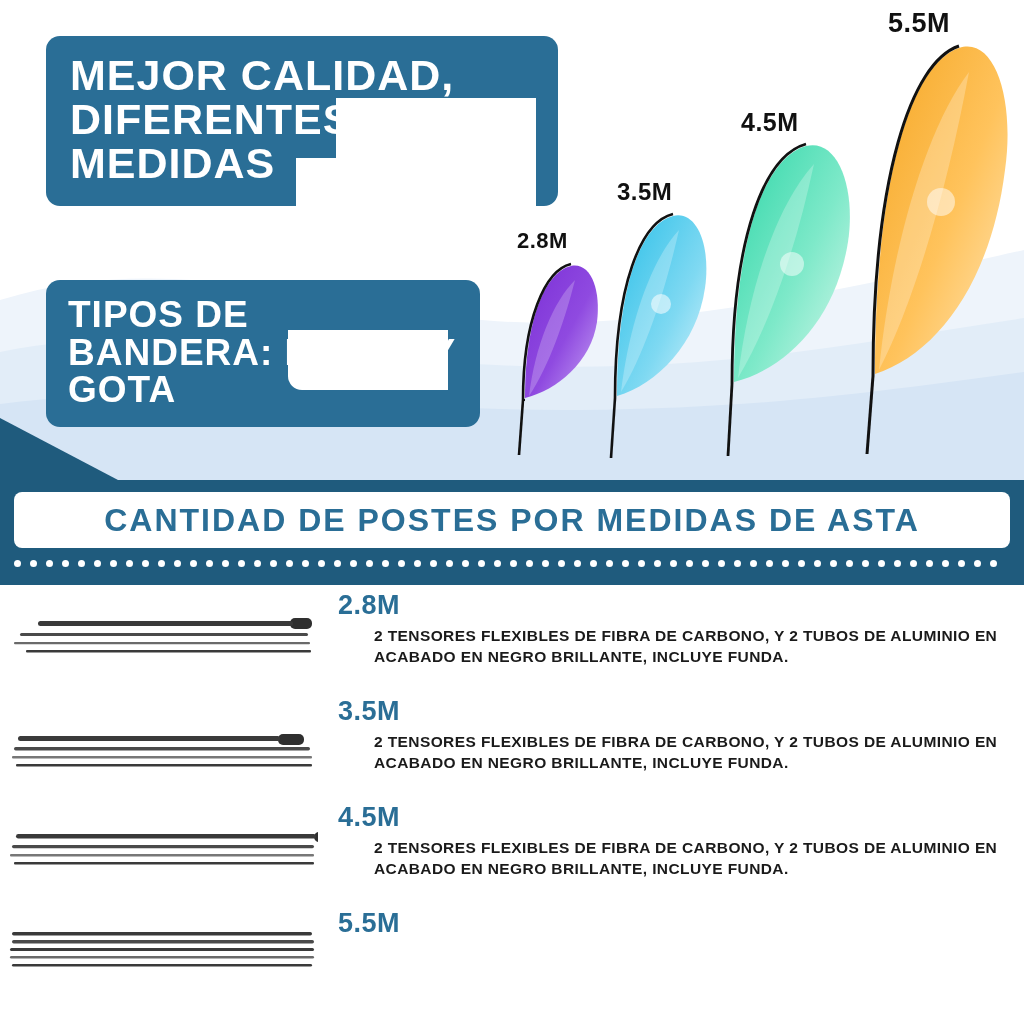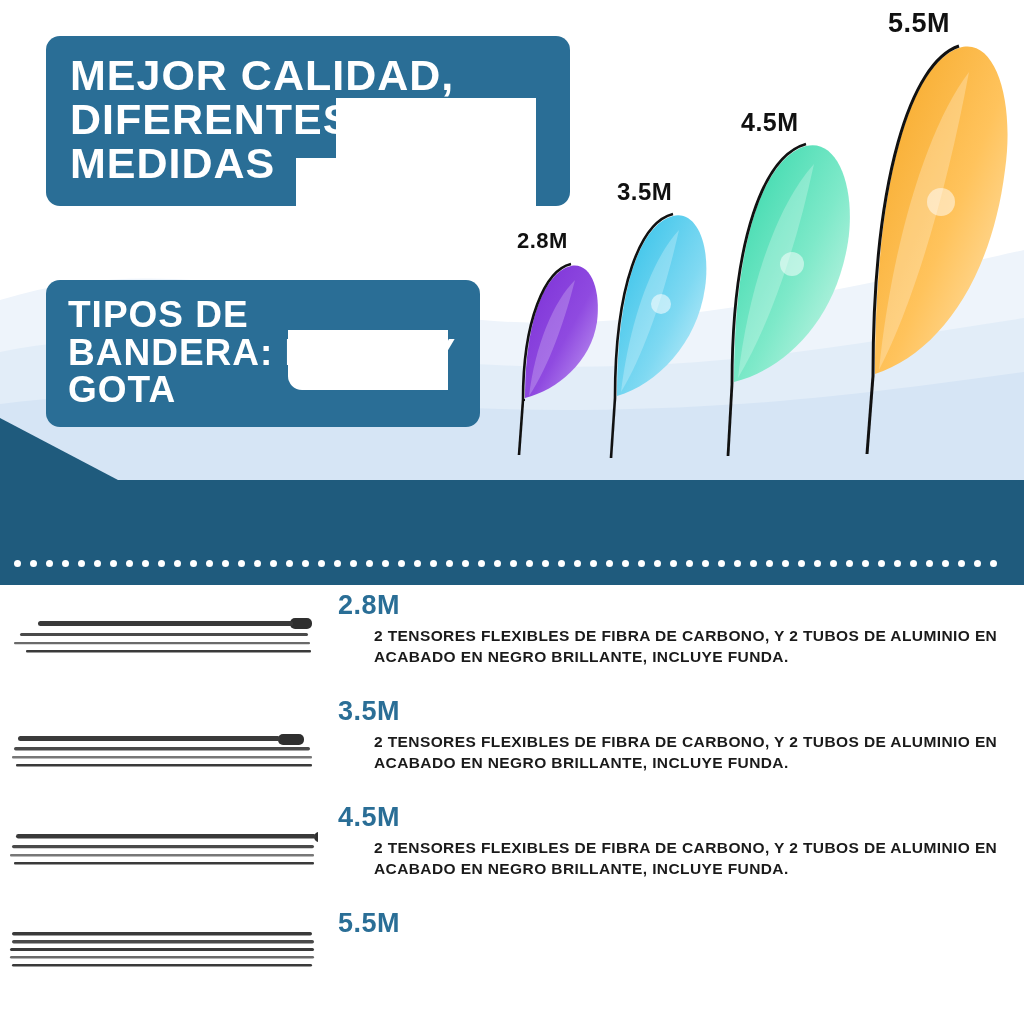--- a/index.html
+++ b/index.html
@@ -19,21 +19,21 @@
     background:#2a6e96;
     color:#ffffff;
     font-weight:bold;
     letter-spacing:1px;
     line-height:1.02;
     text-transform:uppercase;
   }
   .badge1{
     left:46px;top:36px;width:480px;
     border-radius:14px;
-    padding:18px 20px 20px 24px;
+    padding:18px 8px 20px 24px;
     font-size:43px;
   }
   .badge1 .l1{display:block;}
   .badge1 .l2{display:block;}
   .badge1 .l3{display:block;}
   
   .badge1-notch{
     position:absolute;left:336px;top:98px;width:200px;height:120px;background:#ffffff;border-radius:0 0 0 16px;
   }
   .badge1-notch2{
@@ -197,20 +197,23 @@
             <circle cx="96" cy="172" r="14"></circle>
           </g>
         </svg>
         <div class="flag-label" style="left:43px;top:-22px;font-size:27px;">5.5M</div>
       </div>
 
     </div>
   </div>
 
   <div class="titlebar-wrap"></div>
+  <div class="titlebar">
+    <span>CANTIDAD DE POSTES POR MEDIDAS DE ASTA</span>
+  </div>
   <div class="dots" id="dotrow">
       <i></i>
       <i></i>
       <i></i>
       <i></i>
       <i></i>
       <i></i>
       <i></i>
       <i></i>
       <i></i>

